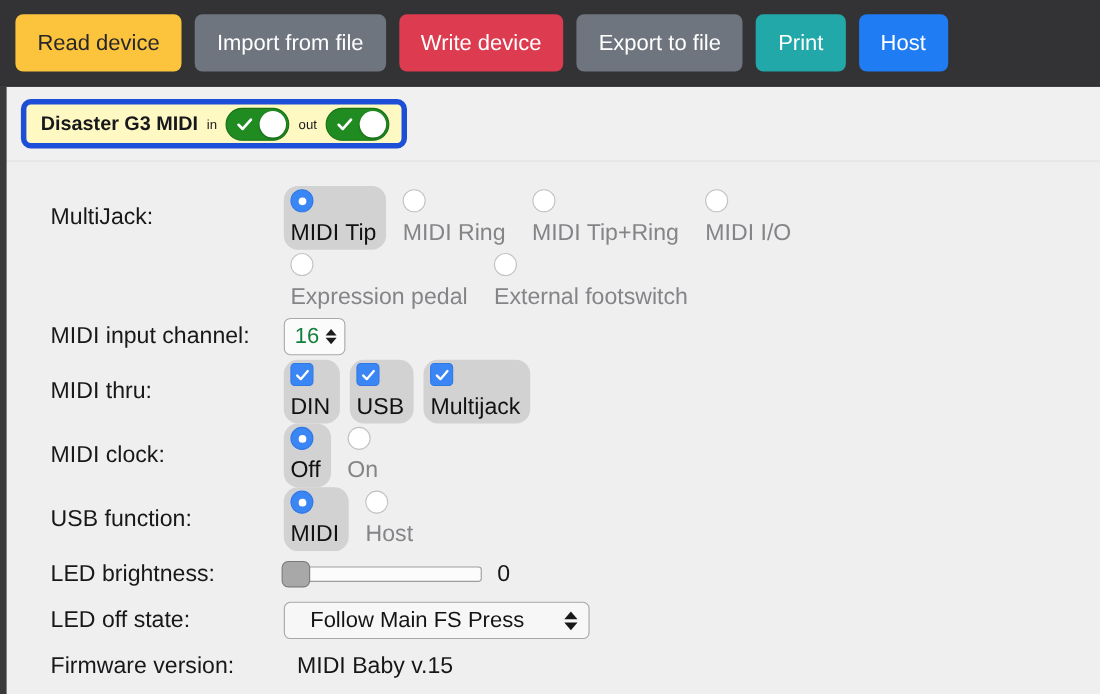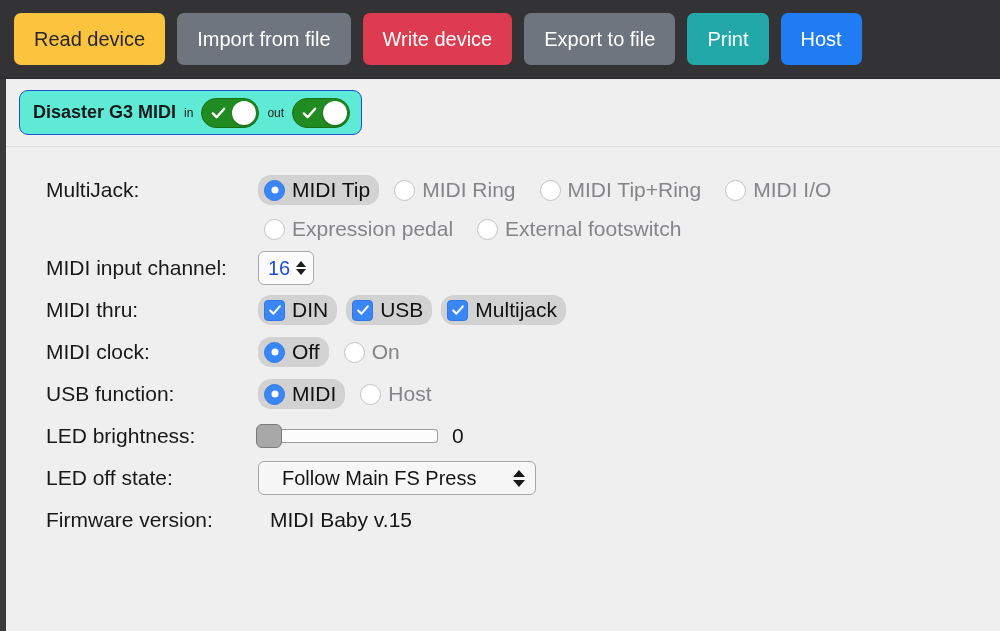--- a/index.html
+++ b/index.html
@@ -75,22 +75,22 @@
     background: #f0f0f0;
     display: flex;
     align-items: center;
     padding-left: 19px;
     border-bottom: 1px solid #dcdcdc;
   }
   .device-pill {
     display: inline-flex;
     align-items: center;
     gap: 8px;
-    background: #5eead4;
-    border: 1px solid #1d4ed8;
+    background: #fef9c3;
+    border: 5px solid #1d4ed8;
     border-radius: 9px;
     padding: 6px 11px 6px 13px;
     height: 45px;
   }
   .device-name {
     font-size: 18px;
     font-weight: bold;
     color: #16181c;
     white-space: nowrap;
   }
@@ -177,27 +177,28 @@
   .row-sub {
     padding-left: 258px;
     min-height: 36px;
     display: flex;
     align-items: center;
   }
 
   
   .opt {
     display: inline-flex;
-    align-items: center;
+    align-items: flex-start;
     gap: 7px;
     padding: 3px 9px 3px 6px;
     border-radius: 13px;
     margin-right: 9px;
     cursor: pointer;
     white-space: nowrap;
+    flex-direction: column;
   }
   .opt.selected { background: #d2d2d2; }
   .opt-label { font-size: 21px; color: #858589; }
   .opt.selected .opt-label { color: #111113; }
 
   .radio {
     width: 21px; height: 21px;
     border-radius: 50%;
     background: #ffffff;
     border: 1px solid #c2c2c4;
@@ -243,21 +244,21 @@
     display: inline-flex;
     align-items: center;
     gap: 6px;
     background: #fbfbfb;
     border: 1px solid #a9a9ab;
     border-radius: 6px;
     padding: 3px 7px 3px 9px;
     height: 34px;
     cursor: pointer;
   }
-  .stepper-value { font-size: 20px; color: #1d4ed8; min-width: 22px; text-align: center; }
+  .stepper-value { font-size: 20px; color: #15803d; min-width: 22px; text-align: center; }
   .stepper-arrows {
     display: flex;
     flex-direction: column;
     gap: 2px;
     line-height: 0;
   }
   .stepper-arrows .ar {
     width: 0; height: 0;
     border-left: 5px solid transparent;
     border-right: 5px solid transparent;

